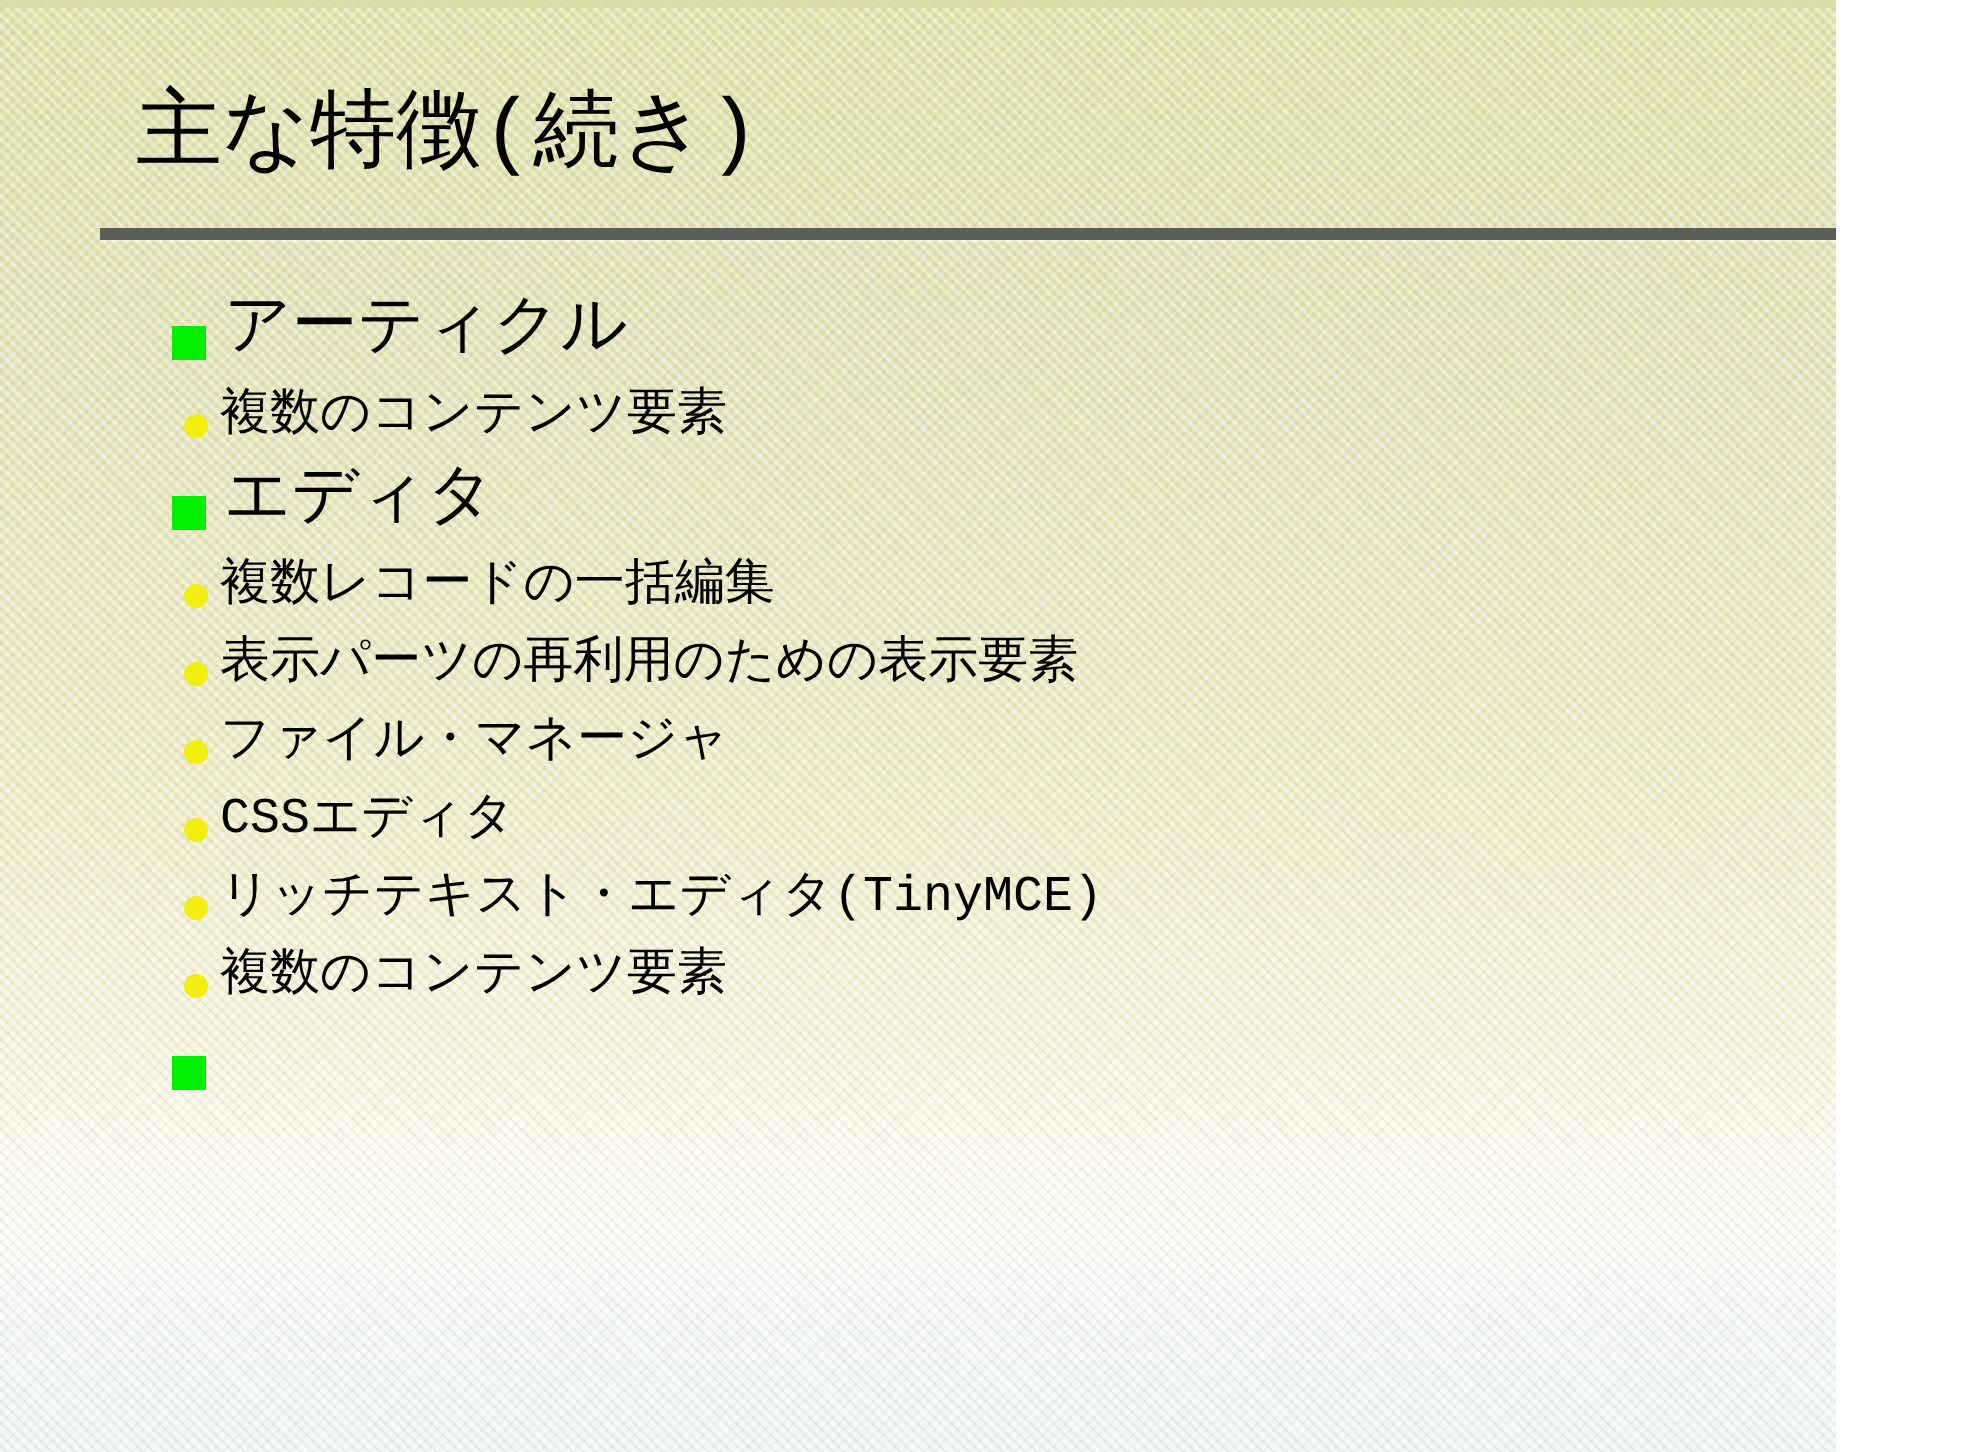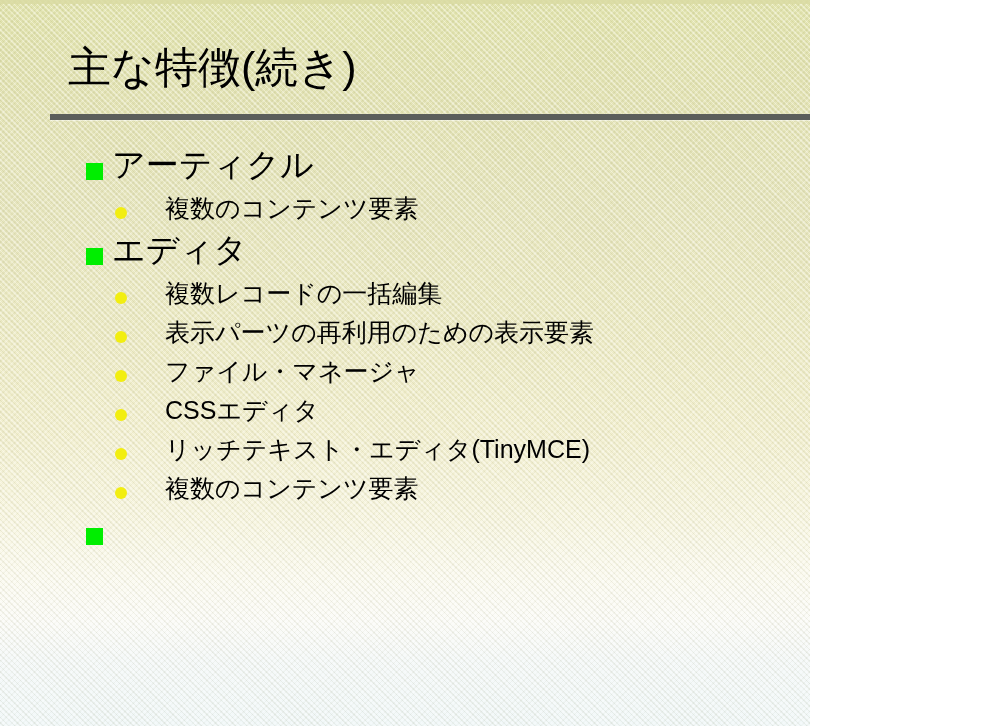--- a/index.html
+++ b/index.html
@@ -3,25 +3,25 @@
 <meta charset="utf-8">
 <style>
   html, body {
     margin: 0;
     padding: 0;
     background: #ffffff;
   }
 
   #slide {
     position: relative;
-    width: 810px;
+    width: 918px;
     height: 726px;
     overflow: hidden;
     box-sizing: border-box;
-    font-family: Liberation Sans, sans-serif;
+    font-family: Liberation Mono, monospace;
     
     background-color: #e4e4bb;
     background-image:
       linear-gradient(to bottom,
         #e2e4ae 0px,
         #e3e3b4 90px,
         #e6e5bd 200px,
         #eceac4 330px,
         #f2efcf 430px,
         #f7f5e0 520px,
@@ -110,23 +110,22 @@
     align-items: center;
     color: #000000;
   }
 
   .row.lvl1 {
     padding-left: 86px;
     height: 46px;
   }
 
   .row.lvl2 {
-    padding-left: 115px;
+    padding-left: 92px;
     height: 39px;
-    gap: 32px;
   }
 
   .marker {
     flex: 0 0 auto;
     display: block;
   }
 
   .marker.square {
     width: 17px;
     height: 17px;

